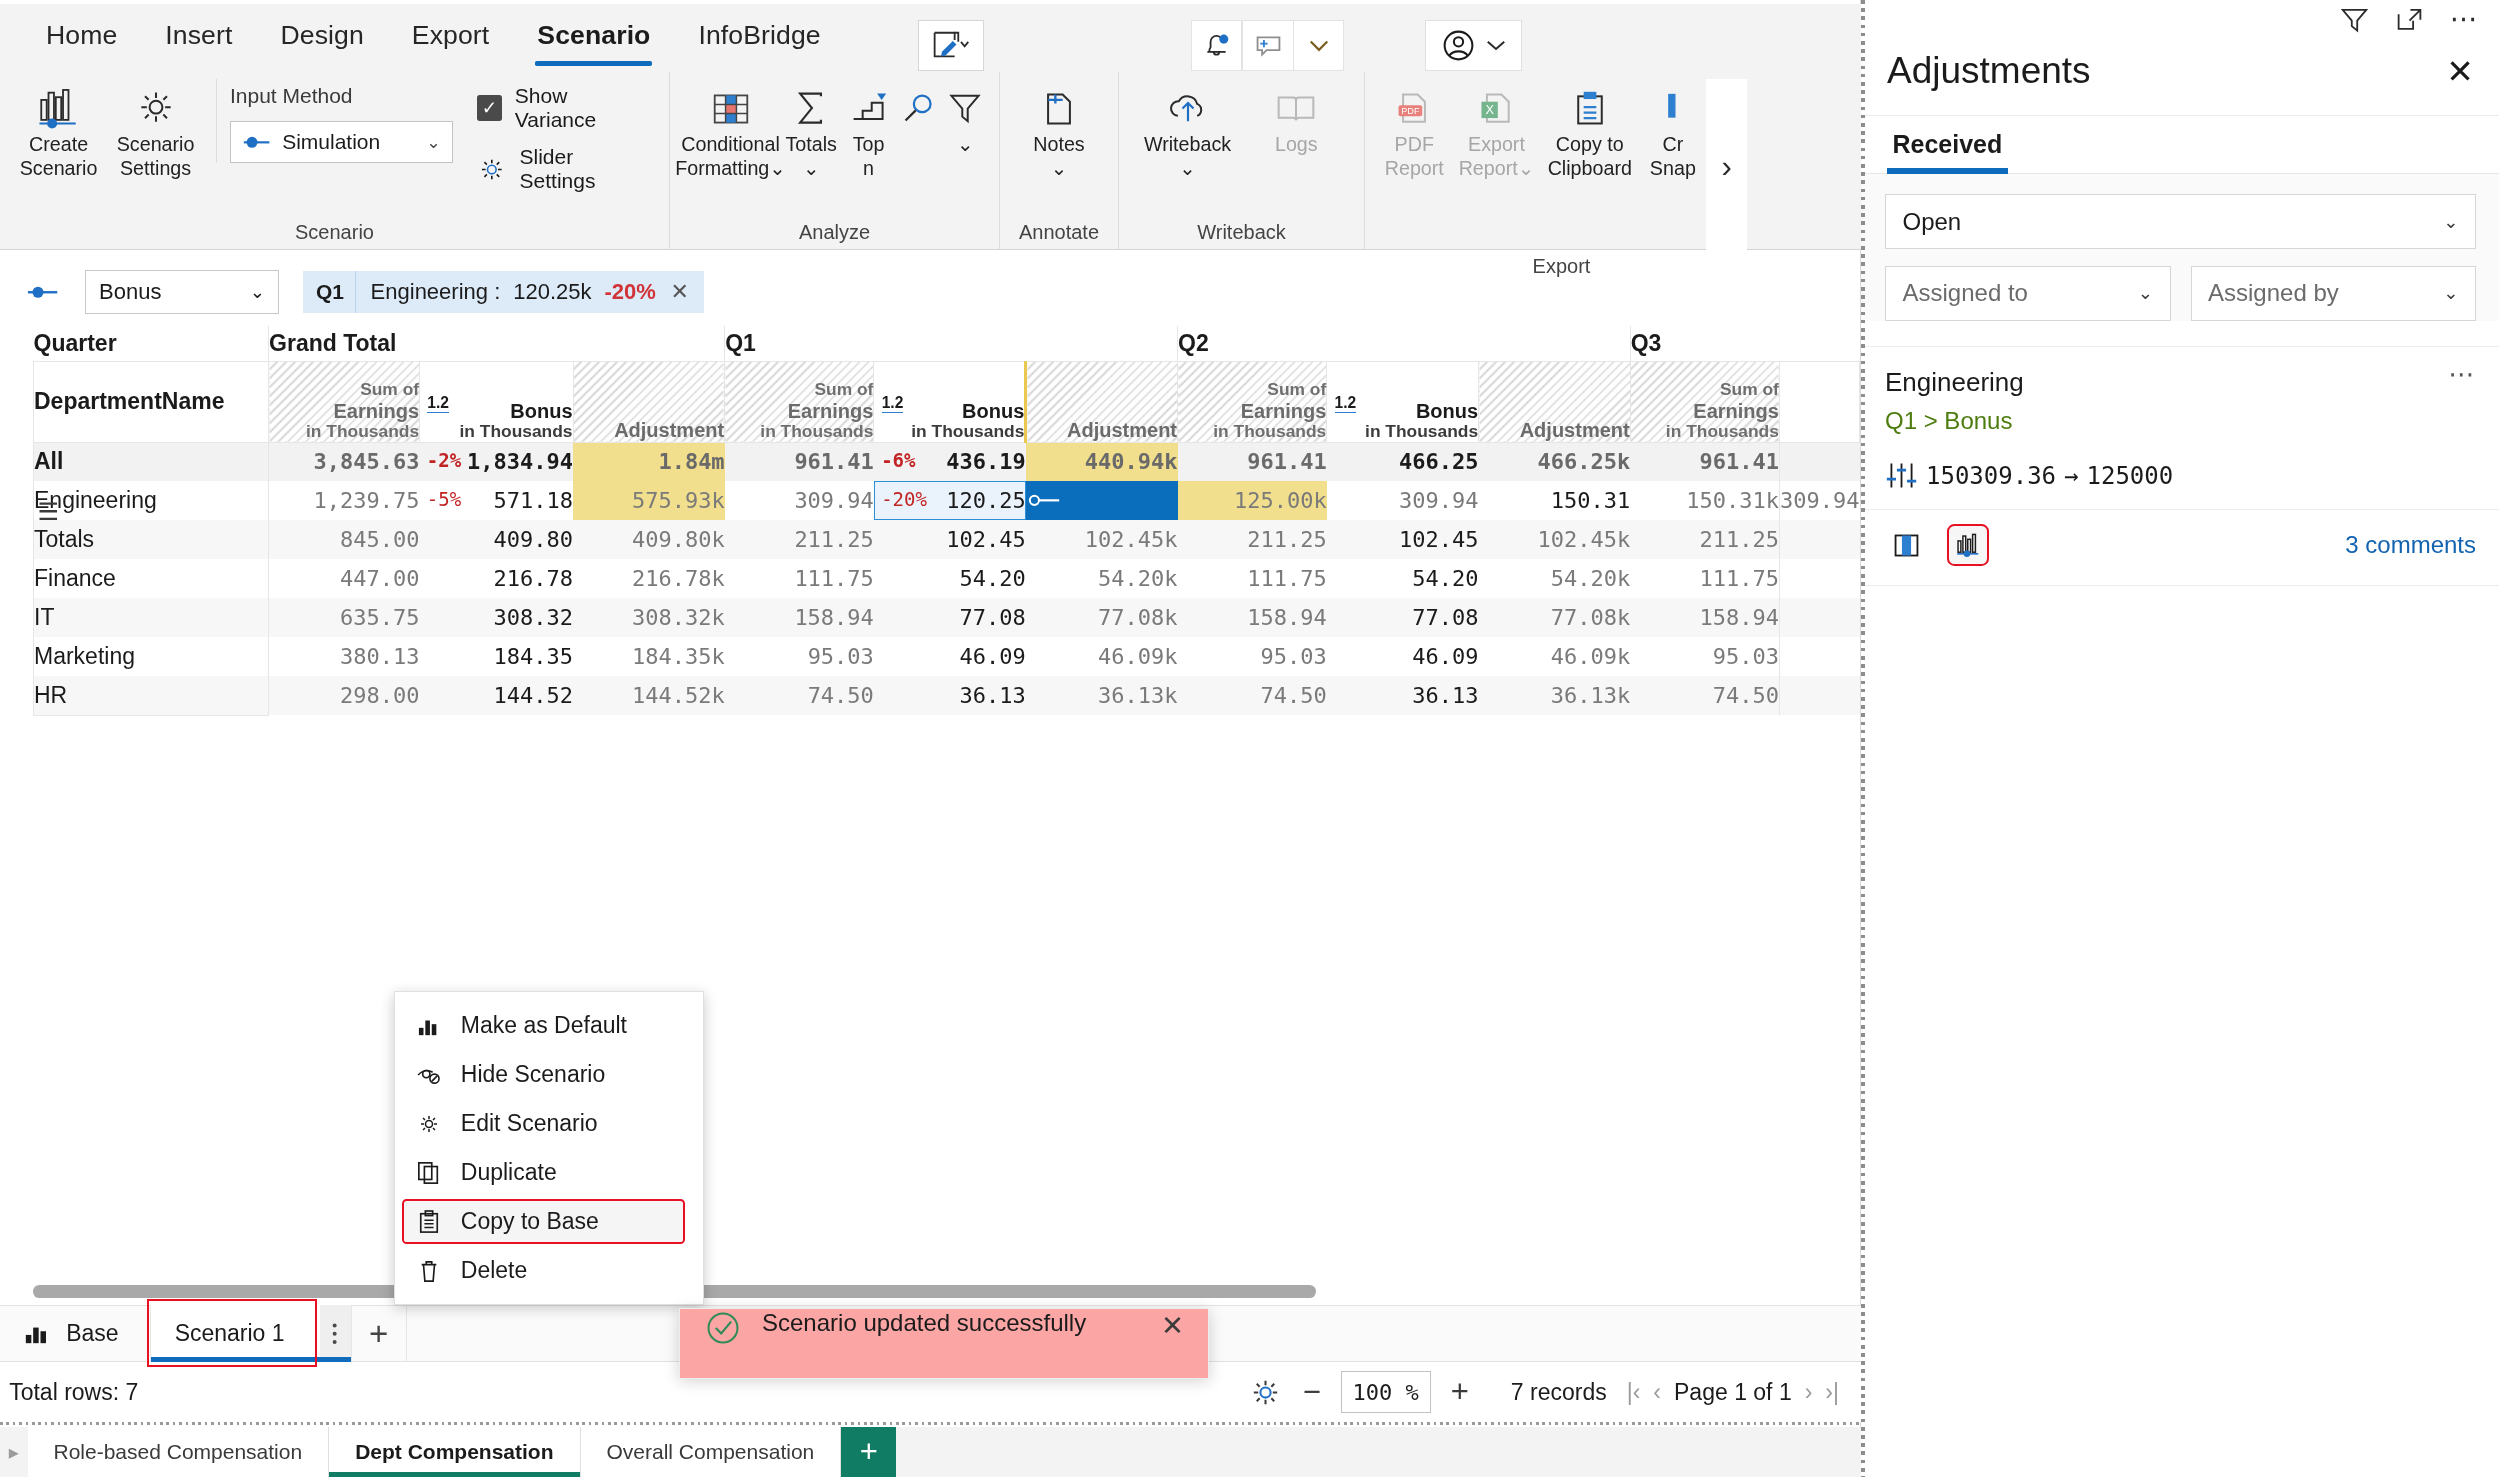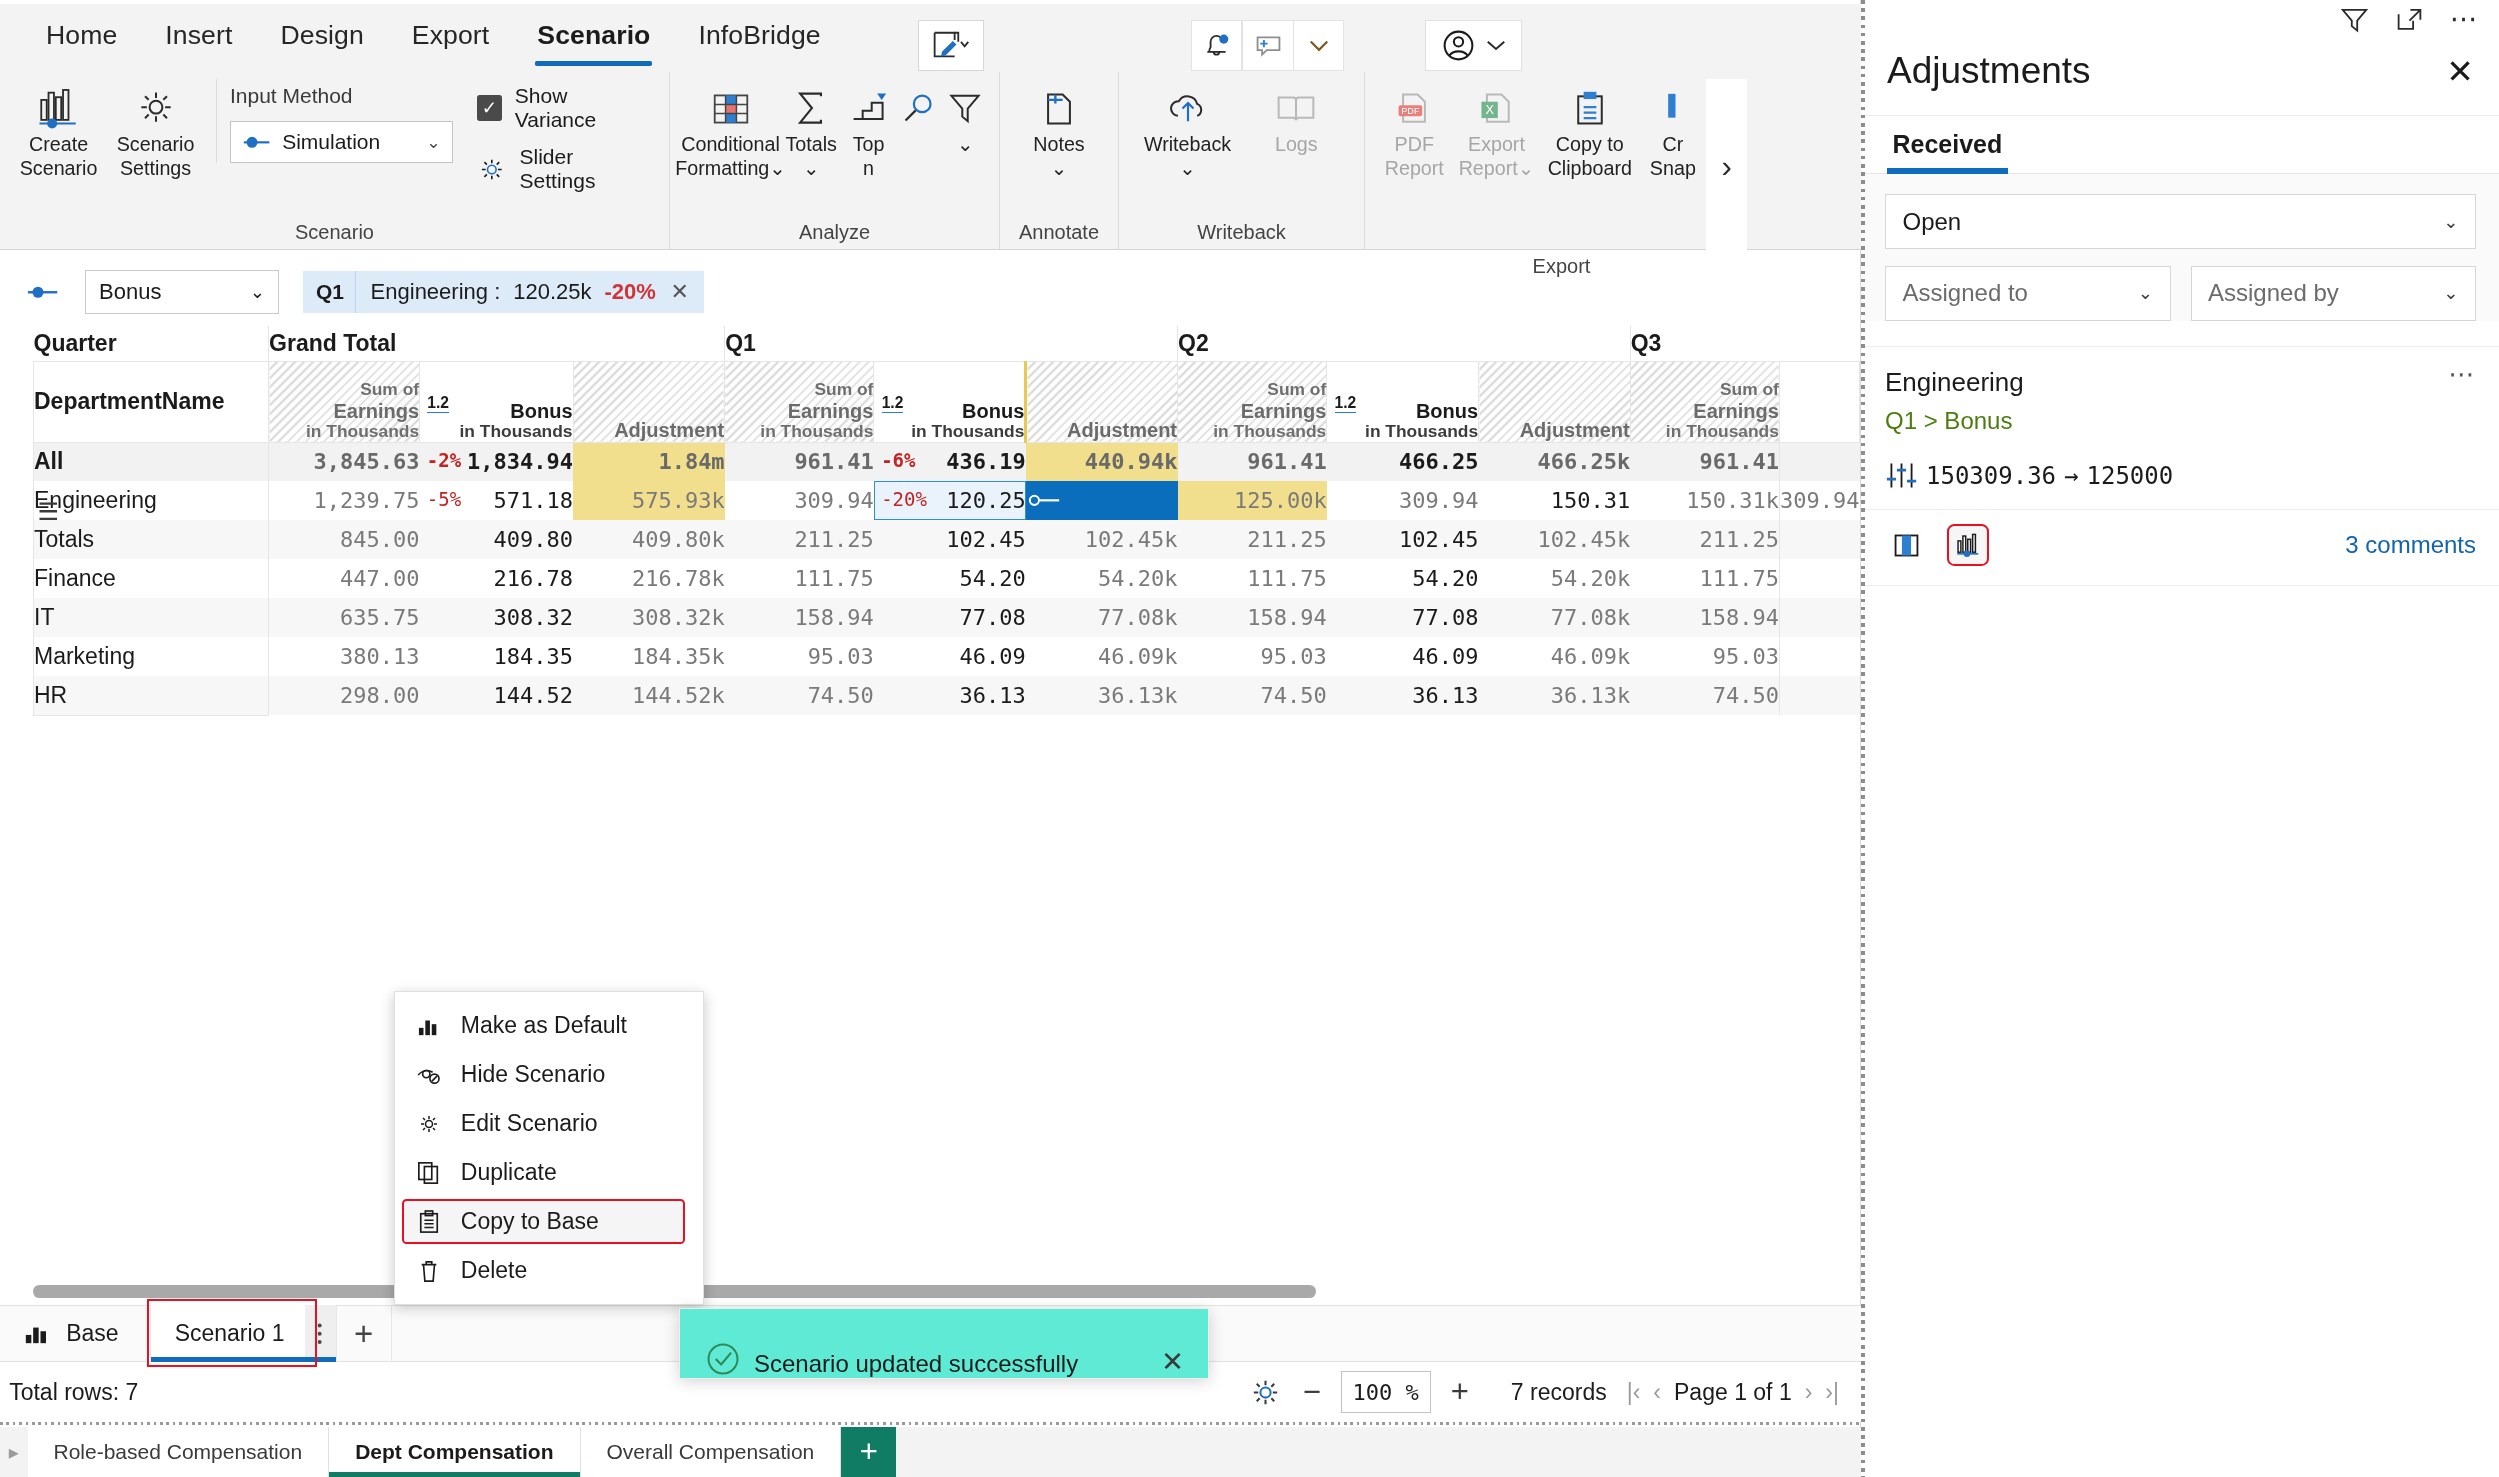--- a/index.html
+++ b/index.html
@@ -131,37 +131,37 @@
   
   .hscroll { position:absolute; left:33px; top:1285px; width:1283px; height:13px; }
   .hscroll .thumb { position:absolute; left:0; top:0; width:1283px; height:13px;
              background:#a9a9a9; border-radius:6.4px; }
   .scenbar { position:absolute; left:0; top:1305px; width:1861px; height:57px;
              background:#fafafa; border-top:0.9px solid #e2e2e2; border-bottom:0.9px solid #e2e2e2;
              display:flex; align-items:center; }
   .scen-base { display:flex; align-items:center; gap:14.7px; padding:0 31px 0 24px;
              font-size:23px; color:#1b1b1b; height:61px; }
   .scen-tab { position:relative; height:57px; display:flex; align-items:center;
-             background:#fff; border-left:0.9px solid #e6e6e6; border-right:0.9px solid #e6e6e6; }
+             background:#fff; border-left:0.9px solid #e6e6e6; border-right:0.9px solid #e6e6e6;gap:15px; }
   .scen-tab .nm { padding:0 20px 0 24px; font-size:23px; }
   .scen-tab .dots { width:31px; height:57px; background:#efefef; display:flex;
              align-items:center; justify-content:center; color:#555; font-size:24px;
              line-height:.5; flex-direction:column; gap:2.7px; }
   .scen-tab::after { content:""; position:absolute; left:0; right:0; bottom:0;
              height:5.5px; background:#0f6cbd; }
   .scen-ring { position:absolute; left:147px; top:1299px; width:170px; height:68px;
              border:2.7px solid #e81123; z-index:30; pointer-events:none; }
   .scen-add { width:55px; height:57px; display:flex; align-items:center;
              justify-content:center; font-size:33px; color:#444; font-weight:300;
              border-right:0.9px solid #e6e6e6; }
 
   
   .toast { position:absolute; left:679px; top:1308px; width:530px; height:71px;
-           background:#5eead4; border:0.9px solid #ededed; box-shadow:0 2.7px 14.7px rgba(0,0,0,.18);
-           display:flex; align-items:flex-end; gap:12px; padding:0 24px; z-index:45; }
+           background:#fca5a5; border:0.9px solid #ededed; box-shadow:0 2.7px 14.7px rgba(0,0,0,.18);
+           display:flex; align-items:flex-start; gap:20px; padding:0 24px; z-index:45; }
   .toast .msg { font-size:24px; flex:1; }
 
   
   .statusbar { position:absolute; left:0; top:1362px; width:1861px; height:60px;
            display:flex; align-items:center; background:#fff; }
   .status-left { font-size:23px; padding-left:9.2px; color:#1b1b1b; }
   .status-right { margin-left:auto; display:flex; align-items:center; gap:20px;
            padding-right:22px; font-size:23px; }
   .zoombox { width:90px; height:42px; border:0.9px solid #c2c2c2; display:flex;
            align-items:center; justify-content:center; font-size:22px;

